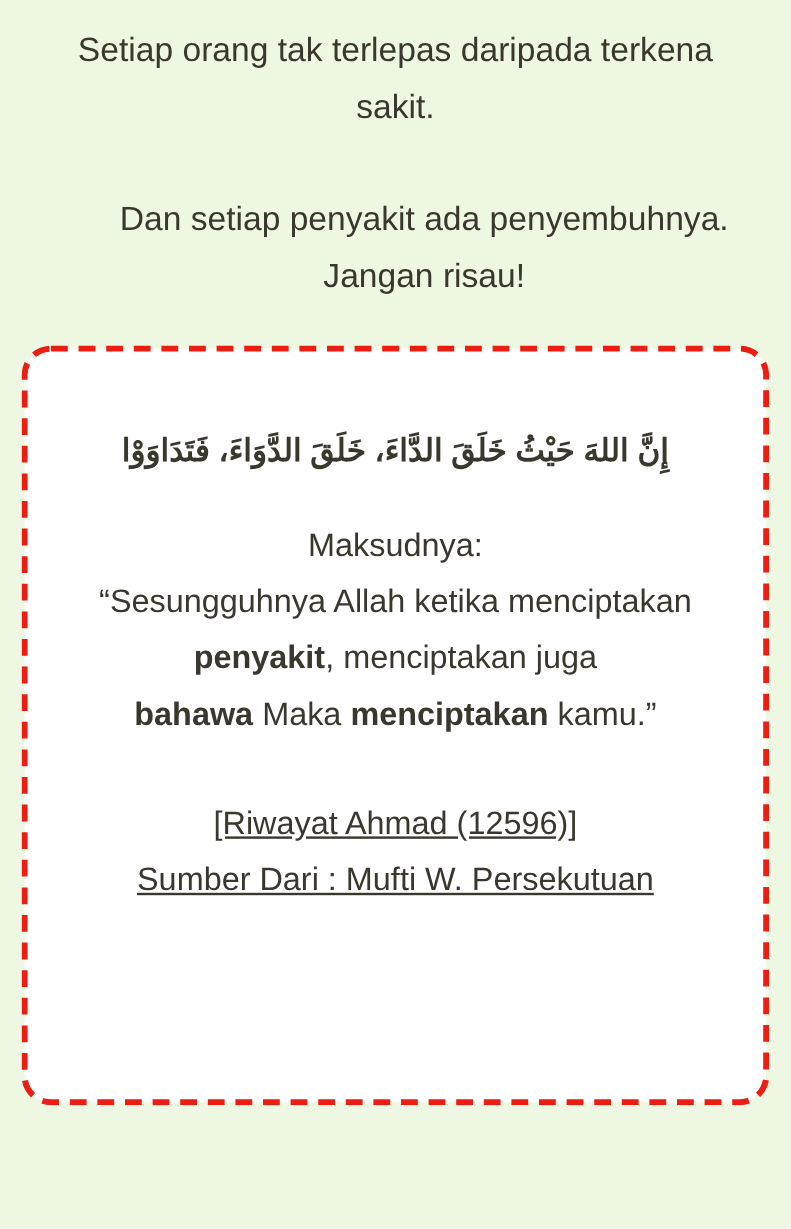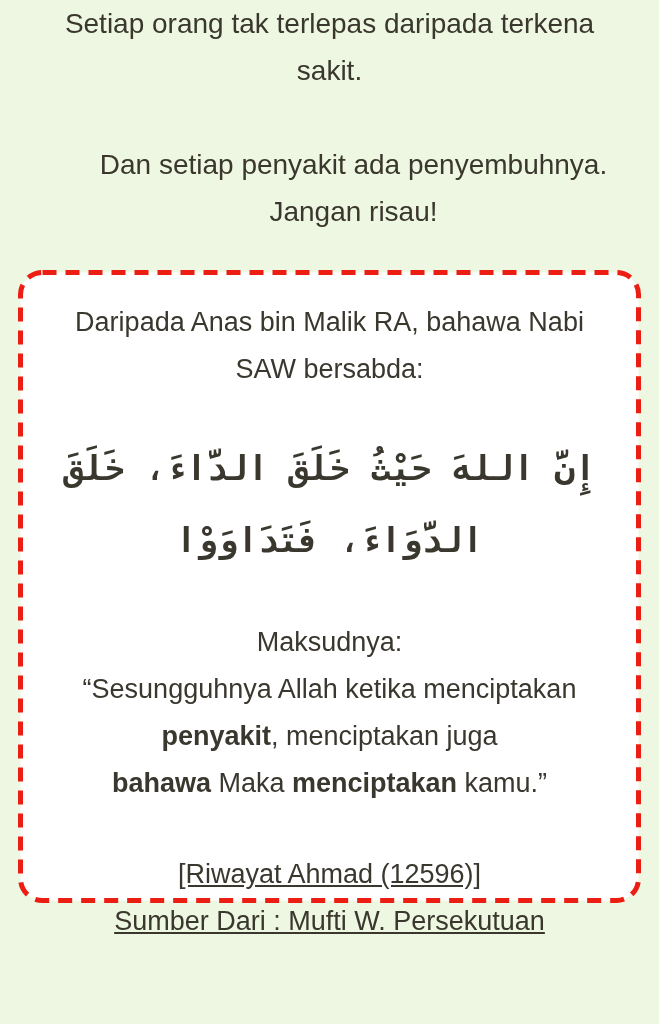--- a/index.html
+++ b/index.html
@@ -3,20 +3,21 @@
 <meta charset="utf-8">
 <style>
   html, body { margin: 0; padding: 0; }
   .page {
     width: 659px;
     height: 1024px;
     background: #eef7e1;
     color: #3a372e;
     font-family: "Liberation Sans", sans-serif;
     box-sizing: border-box;
+    padding-top: 18px;
     overflow: hidden;
   }
   .intro-block {
     text-align: center;
     font-size: 28px;
     line-height: 47px;
     font-weight: 500;
     padding: 0 28px;
   }
   .intro-block-2 { margin-top: 47px; margin-left: 48px; }
@@ -37,23 +38,23 @@
     position: absolute;
     inset: 5px;
     padding: 24px 12px 0;
     box-sizing: border-box;
     text-align: center;
     font-size: 27px;
     line-height: 47px;
   }
   .arabic-line {
     direction: rtl;
-    font-family: Liberation Mono, monospace;
-    font-size: 34px;
-    line-height: 72px;
+    font-family: Liberation Sans, sans-serif;
+    font-size: 26px;
+    line-height: 32px;
     font-weight: 700;
     margin-top: 42px;
   }
   .meaning-block { margin-top: 40px; }
   .reference-block { margin-top: 44px; text-decoration: underline; }
   b { font-weight: 700; margin-top: 23px; }
 </style>
 </head>
 <body>
 
@@ -68,24 +69,20 @@
     <div>Dan setiap penyakit ada penyembuhnya.</div>
     <div>Jangan risau!</div>
   </div>
 
   <div class="card">
     <svg class="card-border-svg" viewBox="0 0 623 633" preserveAspectRatio="none" aria-hidden="true">
       <rect x="2.5" y="2.5" width="618" height="628" rx="22" ry="22" fill="#ffffff" stroke="#ec1d13" stroke-width="5" stroke-dasharray="14 9"></rect>
     </svg>
 
     <div class="card-content">
-      <div class="narration-block">
-        <div>Daripada Anas bin Malik RA, bahawa Nabi</div>
-        <div>SAW bersabda:</div>
-      </div>
 
       <div class="arabic-line" dir="rtl" lang="ar">إِنَّ اللهَ حَيْثُ خَلَقَ الدَّاءَ، خَلَقَ الدَّوَاءَ، فَتَدَاوَوْا</div>
 
       <div class="meaning-block">
         <div>Maksudnya:</div>
         <div>“Sesungguhnya Allah ketika menciptakan</div>
         <div><b>penyakit</b><span>, menciptakan juga</span></div>
         <div><b>bahawa</b><span> Maka </span><b>menciptakan</b><span> kamu.”</span></div>
       </div>
 

